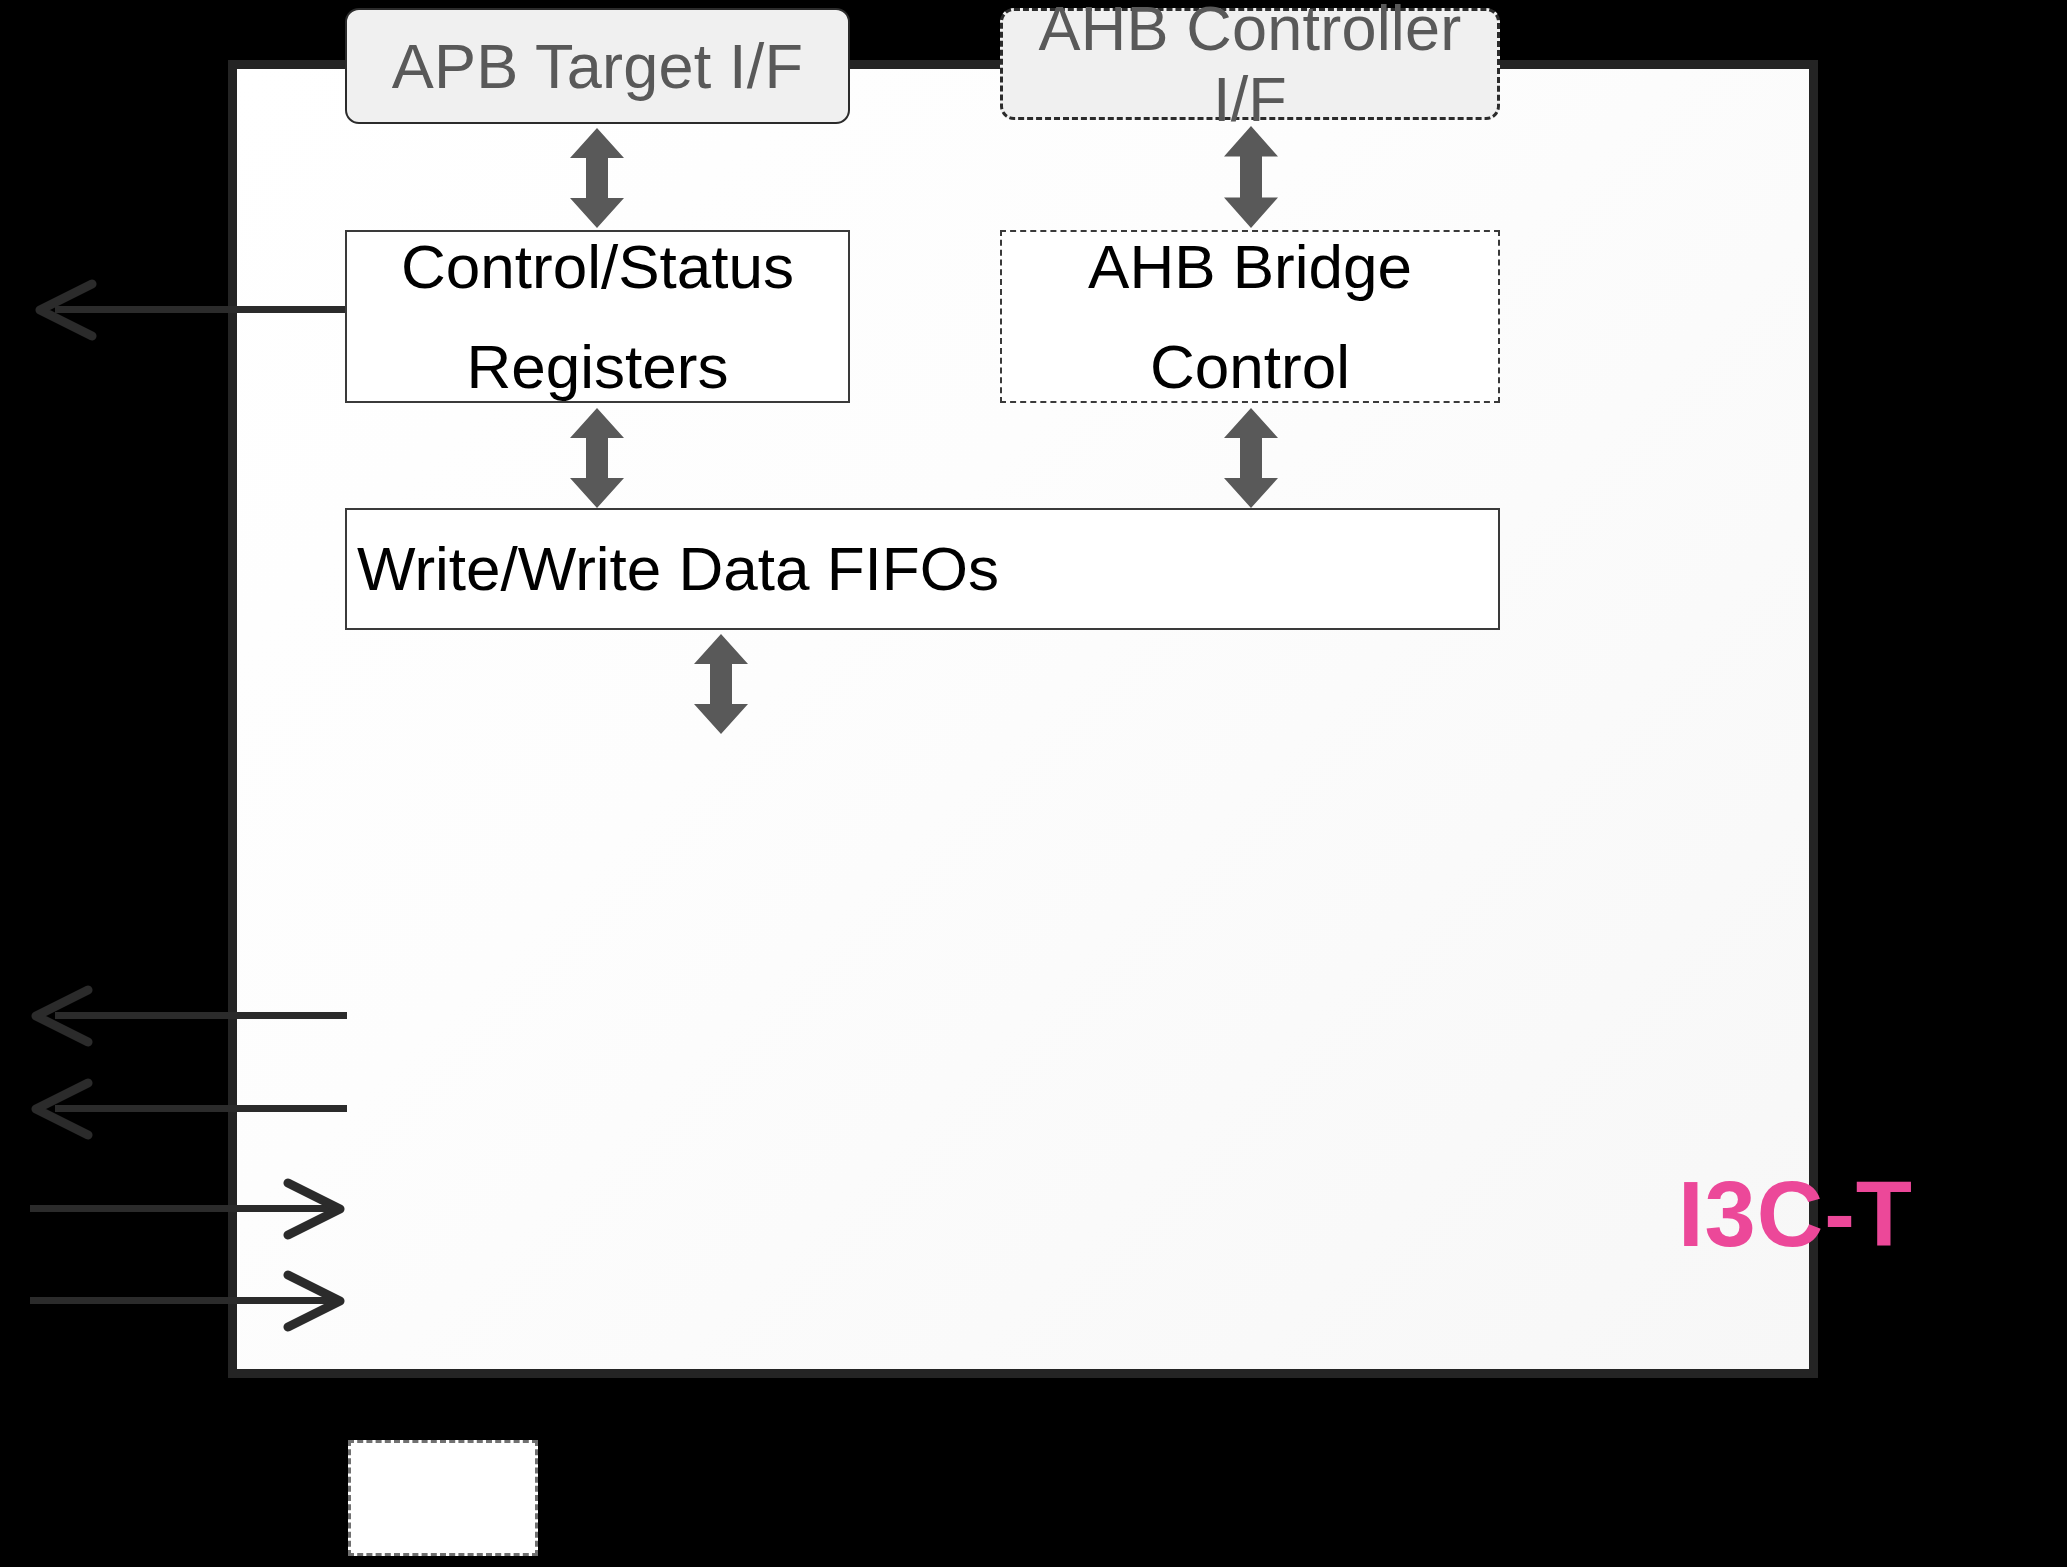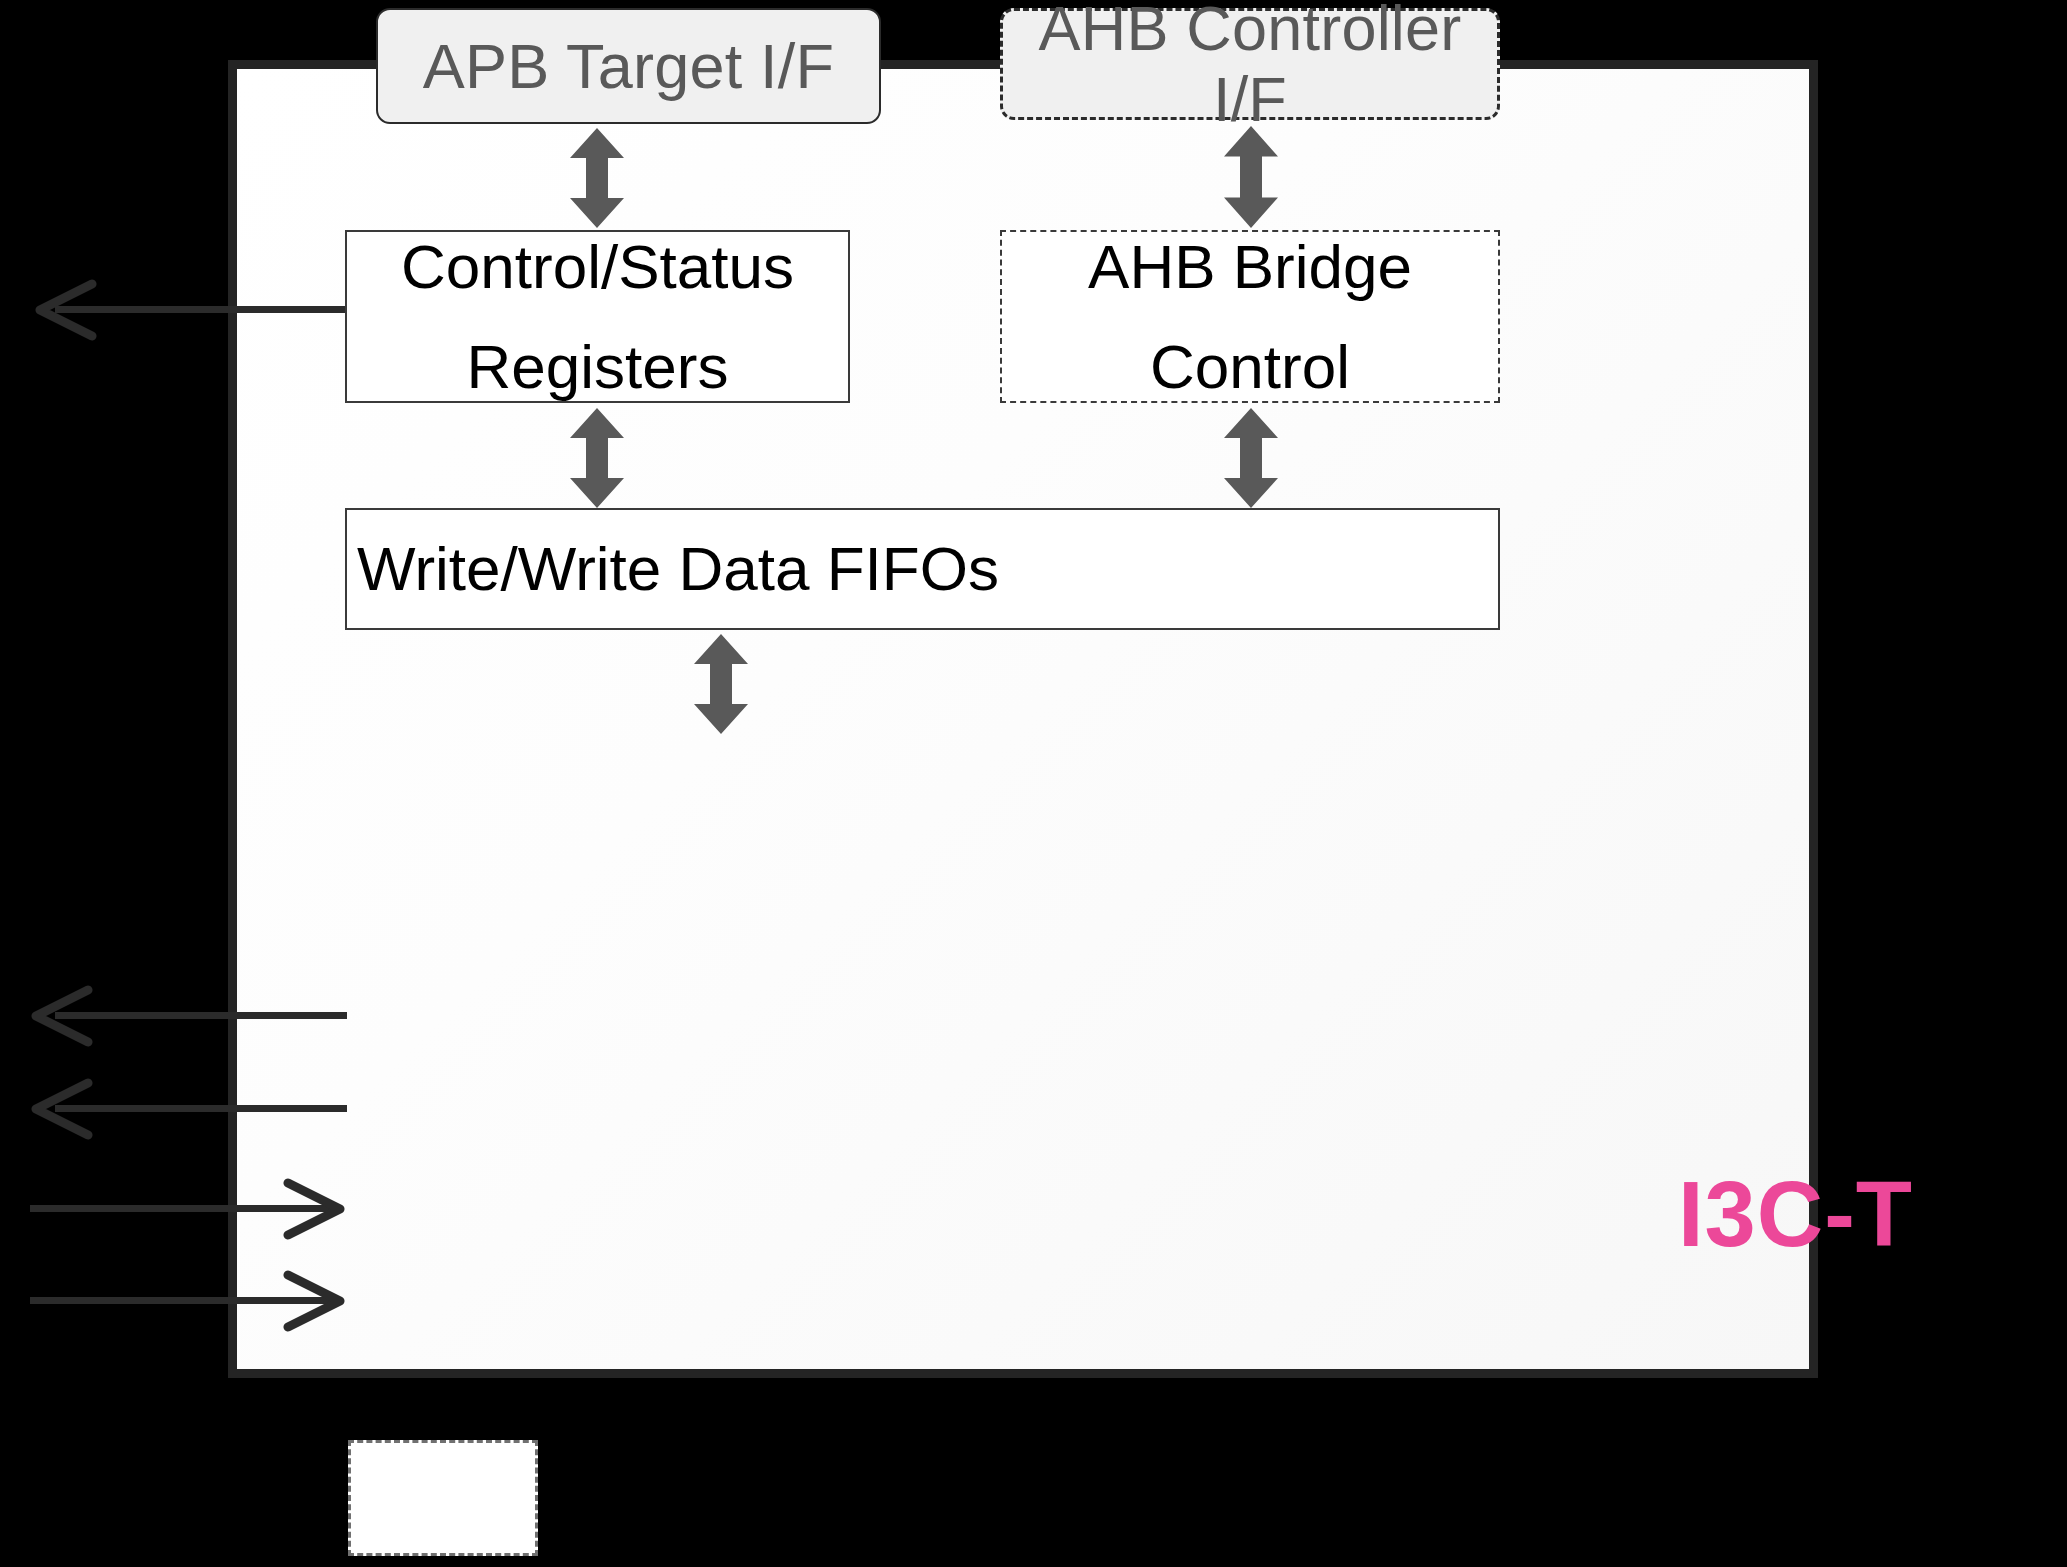--- a/index.html
+++ b/index.html
@@ -120,21 +120,21 @@
     </svg>
   </div>
 
   <div class="sigline" style="left:30px; top:1297px; width:310px;"></div>
   <div class="sigchev" style="left:280px; top:1269px;">
     <svg width="70" height="64" viewBox="0 0 70 64">
       <polyline points="8,6 60,32 8,58" fill="none" stroke="#2b2b2b" stroke-width="9" stroke-linecap="round" stroke-linejoin="round"></polyline>
     </svg>
   </div>
 
-  <div class="box if-box if-solid" style="left:345px; top:8px; width:505px; height:116px;margin-left:31px;">
+  <div class="box if-box if-solid" style="left:345px; top:8px; width:505px; height:116px;">
     <span class="txt">APB Target I/F</span>
   </div>
 
   <div class="box if-box if-dashed" style="left:1000px; top:8px; width:500px; height:112px;">
     <span class="txt">AHB Controller I/F</span>
   </div>
 
   <div class="darrow" style="left:568px; top:128px; height:100px;">
     <svg viewBox="0 0 58 100" preserveAspectRatio="none">
       <polygon points="29,0 56,30 40,30 40,70 56,70 29,100 2,70 18,70 18,30 2,30" fill="#595959"></polygon>

